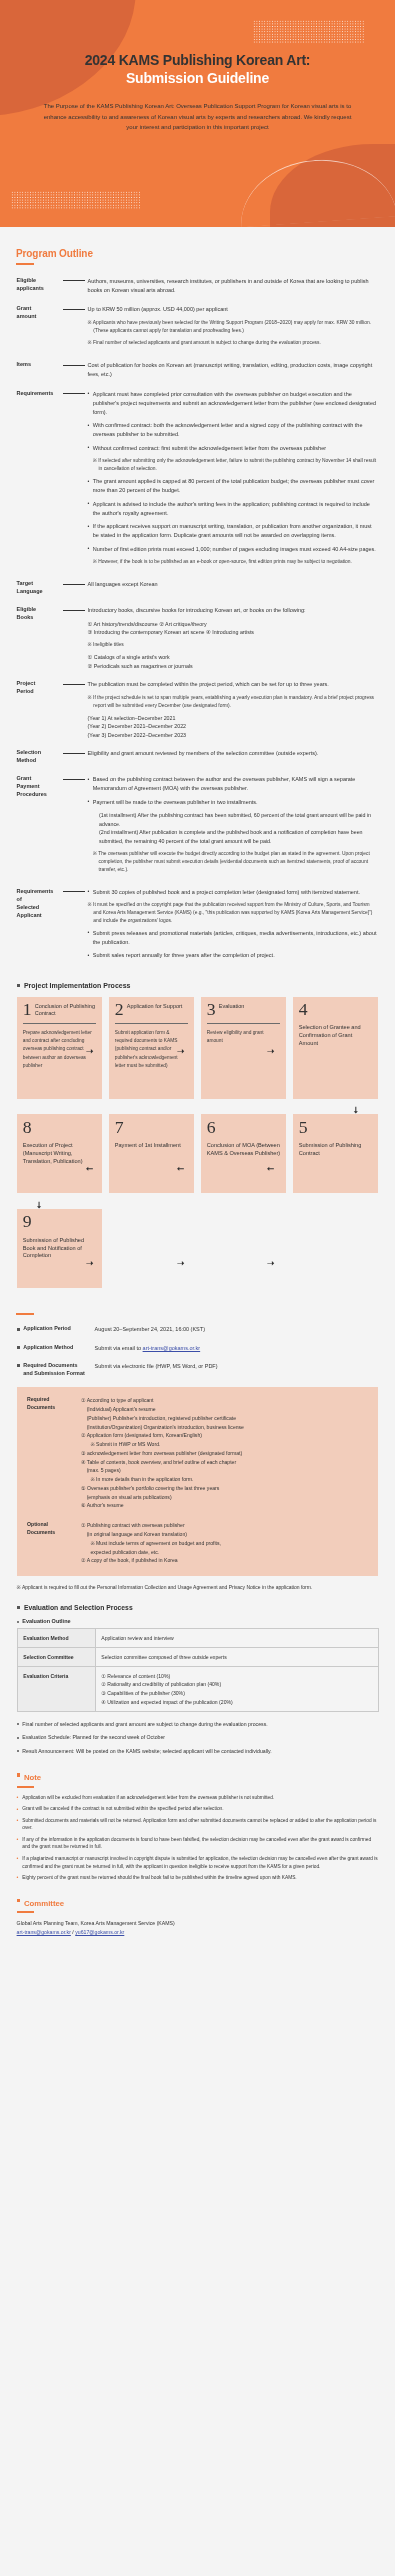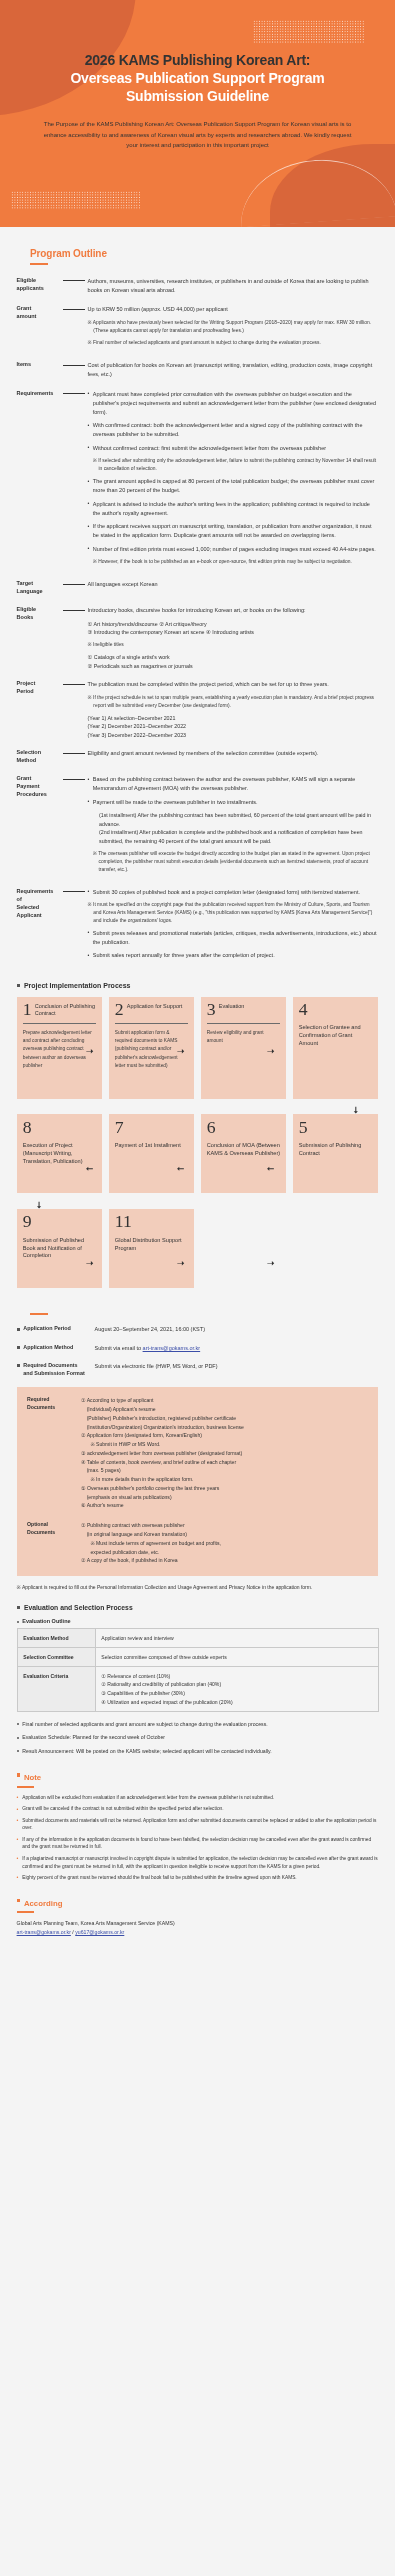--- a/index.html
+++ b/index.html
@@ -55,21 +55,21 @@
   .hero-title .l1 { color: #333333; display:block; }
   .hero-title .l2, .hero-title .l3 { color: #ffffff; display:block; }
   .hero-desc {
     position: relative; z-index: 3;
     text-align: center; margin: 13.5px auto 0; width: 312px;
     font-size: 6px; line-height: 1.75; color: #333333;
   }
 
   
   .body-wrap { padding: 0 0 21px; background: #f4f4f4; }
-  .sec-head { padding: 21px 0 0 30px; }
+  .sec-head { padding: 21px 0 0 16px; }
   .sec-head h2 {
     color: #f07b3f; font-size: 10px; font-weight: bold; letter-spacing: -0.1px;
   }
   .sec-head .rule { width: 17.7px; height: 2.1px; background: #f07b3f; margin-top: 4.2px; }
 
   
   .outline { padding: 11.4px 16.6px 0 16.6px; }
   .row { display: flex; margin-bottom: 10px; }
   .row .lbl {
     width: 44px; flex: 0 0 44px;
@@ -174,22 +174,21 @@
     <div class="hero-blob-right"></div>
     <div class="hero-swoosh"></div>
     <div class="dotgrid tr">
         <i></i>
       </div>
     <div class="dotgrid bl">
         <i></i>
       </div>
 
     <div class="hero-title">
-      <span class="l1">2026 KAMS Publishing Korean Art:</span>
-      <span class="l2">Overseas Publication Support Program</span>
+      <span class="l1">2024 KAMS Publishing Korean Art:</span>
       <span class="l3">Submission Guideline</span>
     </div>
     <div class="hero-desc">The Purpose of the KAMS Publishing Korean Art: Overseas Publication Support Program for Korean visual arts is to enhance accessibility to and awareness of Korean visual arts by experts and researchers abroad. We kindly request your interest and participation in this important project</div>
   </div>
 
   <div class="body-wrap">
 
     <div class="sec-head">
       <h2>Program Outline</h2>
       <div class="rule"></div>
@@ -386,26 +385,20 @@
       <div class="arrow" style="left:267px;top:50px">⭠</div>
       <div class="arrow" style="left:37px;bottom:-16.6px">⭣</div>
     </div>
 
     <div class="proc-grid" style="margin-top:15.6px;">
       <div class="proc-cell" style="min-height:79px">
         <div class="num-line">
             <span class="num">9</span>
           </div>
         <div class="ttl-below">Submission of Published Book and Notification of Completion</div>
-      </div>
-      <div class="proc-cell" style="min-height:79px">
-        <div class="num-line">
-            <span class="num">11</span>
-          </div>
-        <div class="ttl-below">Global Distribution Support Program</div>
       </div>
       <div class="arrow" style="left:86px;top:50px">➝</div>
       <div class="arrow" style="left:177px;top:50px">➝</div>
       <div class="arrow" style="left:267px;top:50px">➝</div>
     </div>
 
     <div class="sec-head">
       <div class="rule"></div>
     </div>
 
@@ -529,21 +522,21 @@
       <li>Application will be excluded from evaluation if an acknowledgement letter from the overseas publisher is not submitted.</li>
       <li>Grant will be canceled if the contract is not submitted within the specified period after selection.</li>
       <li>Submitted documents and materials will not be returned. Application form and other submitted documents cannot be replaced or added to after the application period is over.</li>
       <li>If any of the information in the application documents is found to have been falsified, the selection decision may be cancelled even after the grant award is confirmed and the grant must be returned in full.</li>
       <li>If a plagiarized manuscript or manuscript involved in copyright dispute is submitted for application, the selection decision may be cancelled even after the grant award is confirmed and the grant must be returned in full, with the applicant in question ineligible to receive support from the KAMS for a given period.</li>
       <li>Eighty percent of the grant must be returned should the final book fail to be published within the timeline agreed upon with KAMS.</li>
     </ul>
 
     <div class="orange-h">
       <span class="orange-sq"></span>
-      <span>According</span>
+      <span>Committee</span>
     </div>
     <div class="orange-rule"></div>
     <div class="inq">
       <div>Global Arts Planning Team, Korea Arts Management Service (KAMS)</div>
       <div>
         <a class="lnk" href="#">art-trans@gokams.or.kr</a><span> / </span><a class="lnk" href="#">yu617@gokams.or.kr</a>
       </div>
     </div>
 
     <div class="footer-pad"></div>

